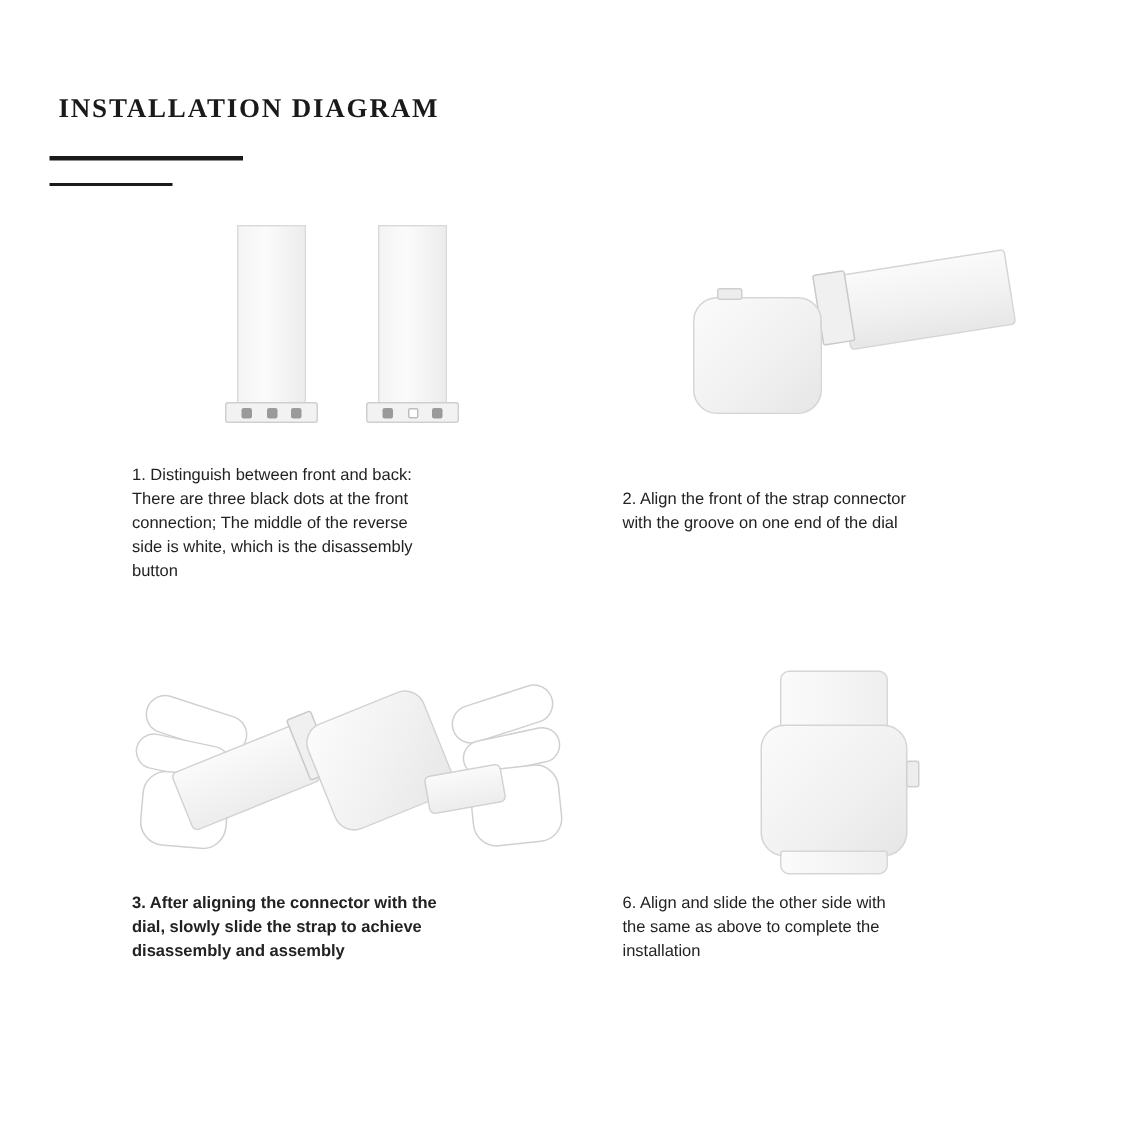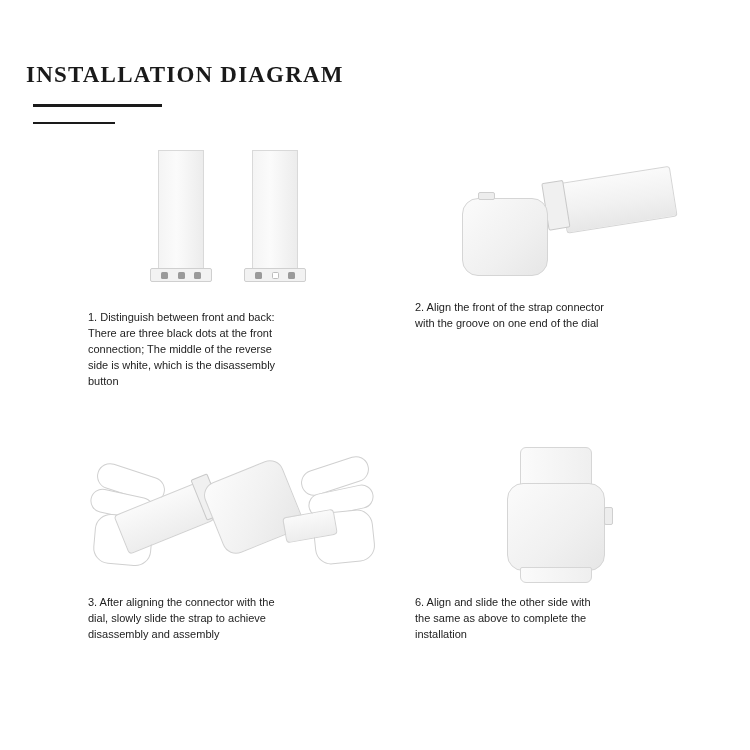--- a/index.html
+++ b/index.html
@@ -14,24 +14,24 @@
     overflow: hidden;
   }
   .page {
     position: relative;
     width: 750px;
     height: 750px;
     box-sizing: border-box;
   }
   .title {
     position: absolute;
-    left: 26px;
+    left: 39px;
     top: 62px;
     font-family: "Liberation Serif", serif;
-    font-size: 23px;
+    font-size: 18px;
     font-weight: bold;
     letter-spacing: 1.2px;
     color: #1a1a1a;
   }
   .rule-long {
     position: absolute;
     left: 33px;
     top: 104px;
     width: 129px;
     height: 3px;
@@ -198,25 +198,25 @@
 
         <div class="strap-flat" style="left:148px; top:33px; width:112px; height:51px; transform:rotate(-9deg); transform-origin:left center; border-radius:3px;"></div>
 
         <div class="connector-tab" style="left:130px; top:33px; width:22px; height:48px; transform:rotate(-9deg); transform-origin:left center; border-radius:2px;"></div>
 
         <div class="watch-body" style="left:47px; top:48px; width:86px; height:78px;"></div>
 
         <div class="watch-crown" style="left:63px; top:42px; width:17px; height:8px; border-radius:2px;"></div>
       </div>
     </div>
-    <div class="step-caption" style="margin-top:0;">2. Align the front of the strap connector
+    <div class="step-caption" style="margin-top:26px;">2. Align the front of the strap connector
 with the groove on one end of the dial</div>
   </div>
 
-  <div class="step" style="left:88px; top:445px; width:280px;">
+  <div class="step" style="left:88px; top:445px; width:280px;font-weight:bold;">
     <div class="step-art" style="height:140px;">
       <div style="position:absolute; left:0; top:0; width:290px; height:140px;">
 
         <div class="hand" style="left:8px; top:25px; width:70px; height:26px; border-radius:13px; transform:rotate(18deg);"></div>
         <div class="hand" style="left:2px; top:48px; width:64px; height:24px; border-radius:12px; transform:rotate(12deg);"></div>
         <div class="hand" style="left:6px; top:70px; width:58px; height:50px; border-radius:16px; transform:rotate(5deg);"></div>
 
         <div class="hand" style="left:212px; top:18px; width:70px; height:26px; border-radius:13px; transform:rotate(-18deg);"></div>
         <div class="hand" style="left:220px; top:44px; width:66px; height:24px; border-radius:12px; transform:rotate(-12deg);"></div>
         <div class="hand" style="left:226px; top:66px; width:60px; height:52px; border-radius:16px; transform:rotate(-6deg);"></div>

